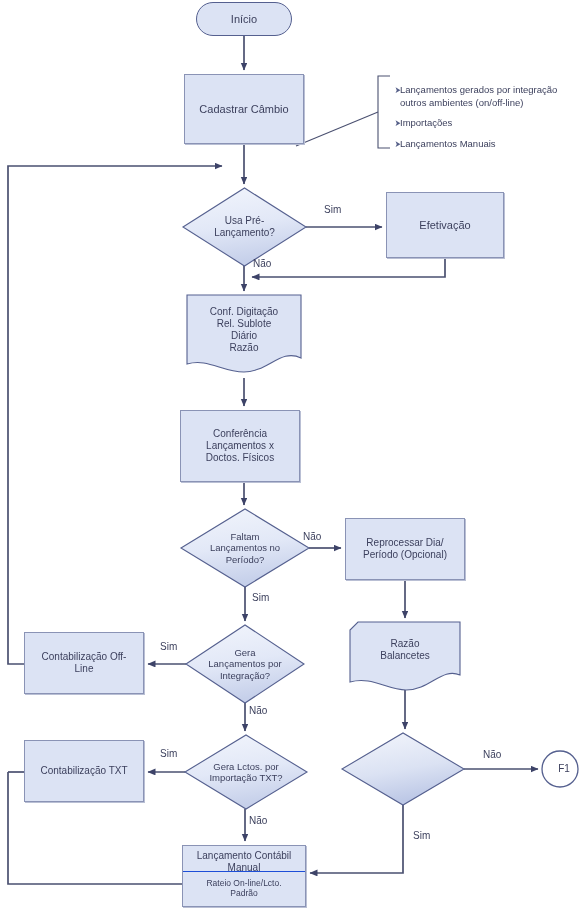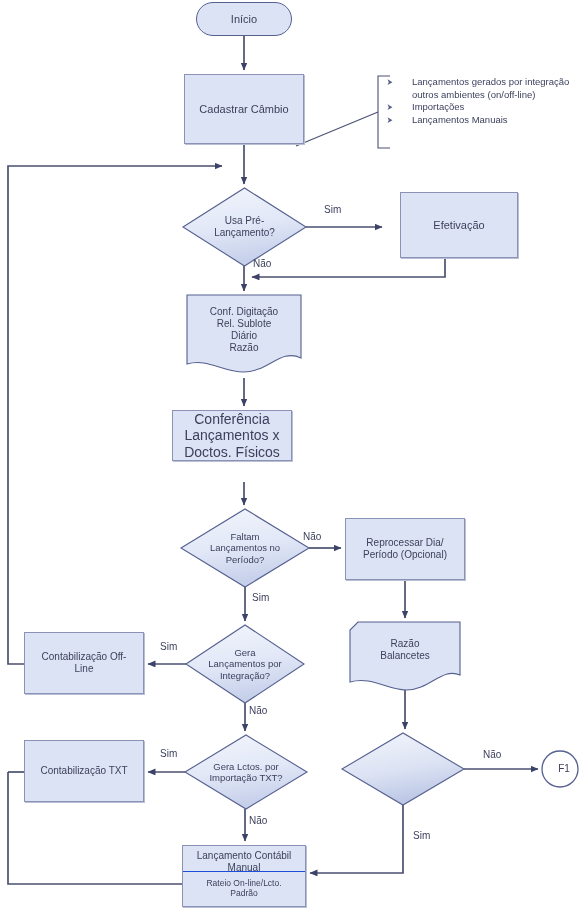--- a/index.html
+++ b/index.html
@@ -6,21 +6,21 @@
   body{font-family:"Liberation Sans","DejaVu Sans",sans-serif;}
   #canvas{position:relative;width:582px;height:908px;background:#ffffff;overflow:hidden;}
   svg.layer{position:absolute;left:0;top:0;width:582px;height:908px;}
   .node{position:absolute;box-sizing:border-box;display:flex;align-items:center;
         justify-content:center;text-align:center;color:#3b3f5c;line-height:1.18;}
   .proc{background:#dce3f4;border:1px solid #8a93b5;box-shadow:1px 1px 0 #b9bfd4;}
   .term{background:#dce3f4;border:1px solid #55608f;border-radius:20px;}
   .lbl{position:absolute;color:#3b3f5c;white-space:nowrap;}
   .bullets{position:absolute;color:#3b3f5c;}
   .bullets ul{margin:0;padding:0;list-style:none;}
-  .bullets li{position:relative;padding-left:34px;margin:0;}
+  .bullets li{position:relative;padding-left:14px;margin:8px;}
   .bullets li:before{content:"\27A4";position:absolute;left:8px;top:0;
         font-size:9px;color:#555f88;transform:scaleX(.8);}
   .subtext{position:absolute;left:0;right:0;bottom:0;height:34px;
         border-top:1px solid #1d4ed8;display:flex;align-items:center;justify-content:center;}
 </style>
 </head>
 <body>
 
 <div id="canvas">
 
@@ -101,23 +101,23 @@
       <path d="M358,622 L460,622 L460,675 C442,667 430,690 406,690 C387,690 372,676 350,682 L350,630 Z"></path>
     </g>
 
     <circle cx="560" cy="769" r="18" fill="#ffffff" stroke="#55608f" stroke-width="1.3"></circle>
   </svg>
 
   <div class="node term" style="left:196px;top:2px;width:96px;height:34px;font-size:11px;">Início</div>
 
   <div class="node proc" style="left:184px;top:74px;width:120px;height:70px;font-size:11px;">Cadastrar Câmbio</div>
 
-  <div class="node proc" style="left:400px;top:192px;width:118px;height:66px;font-size:11px;">Efetivação</div>
+  <div class="node proc" style="left:386px;top:192px;width:118px;height:66px;font-size:11px;">Efetivação</div>
 
-  <div class="node proc" style="left:172px;top:410px;width:120px;height:51px;font-size:14px;white-space:pre-line;">Conferência
+  <div class="node proc" style="left:180px;top:410px;width:120px;height:72px;font-size:10px;white-space:pre-line;">Conferência
 Lançamentos x
 Doctos. Físicos</div>
 
   <div class="node proc" style="left:345px;top:518px;width:120px;height:62px;font-size:10px;white-space:pre-line;">Reprocessar Dia/
 Período (Opcional)</div>
 
   <div class="node proc" style="left:24px;top:632px;width:120px;height:62px;font-size:10px;white-space:pre-line;">Contabilização Off-
 Line</div>
 
   <div class="node proc" style="left:24px;top:740px;width:120px;height:62px;font-size:10px;white-space:pre-line;">Contabilização TXT</div>

